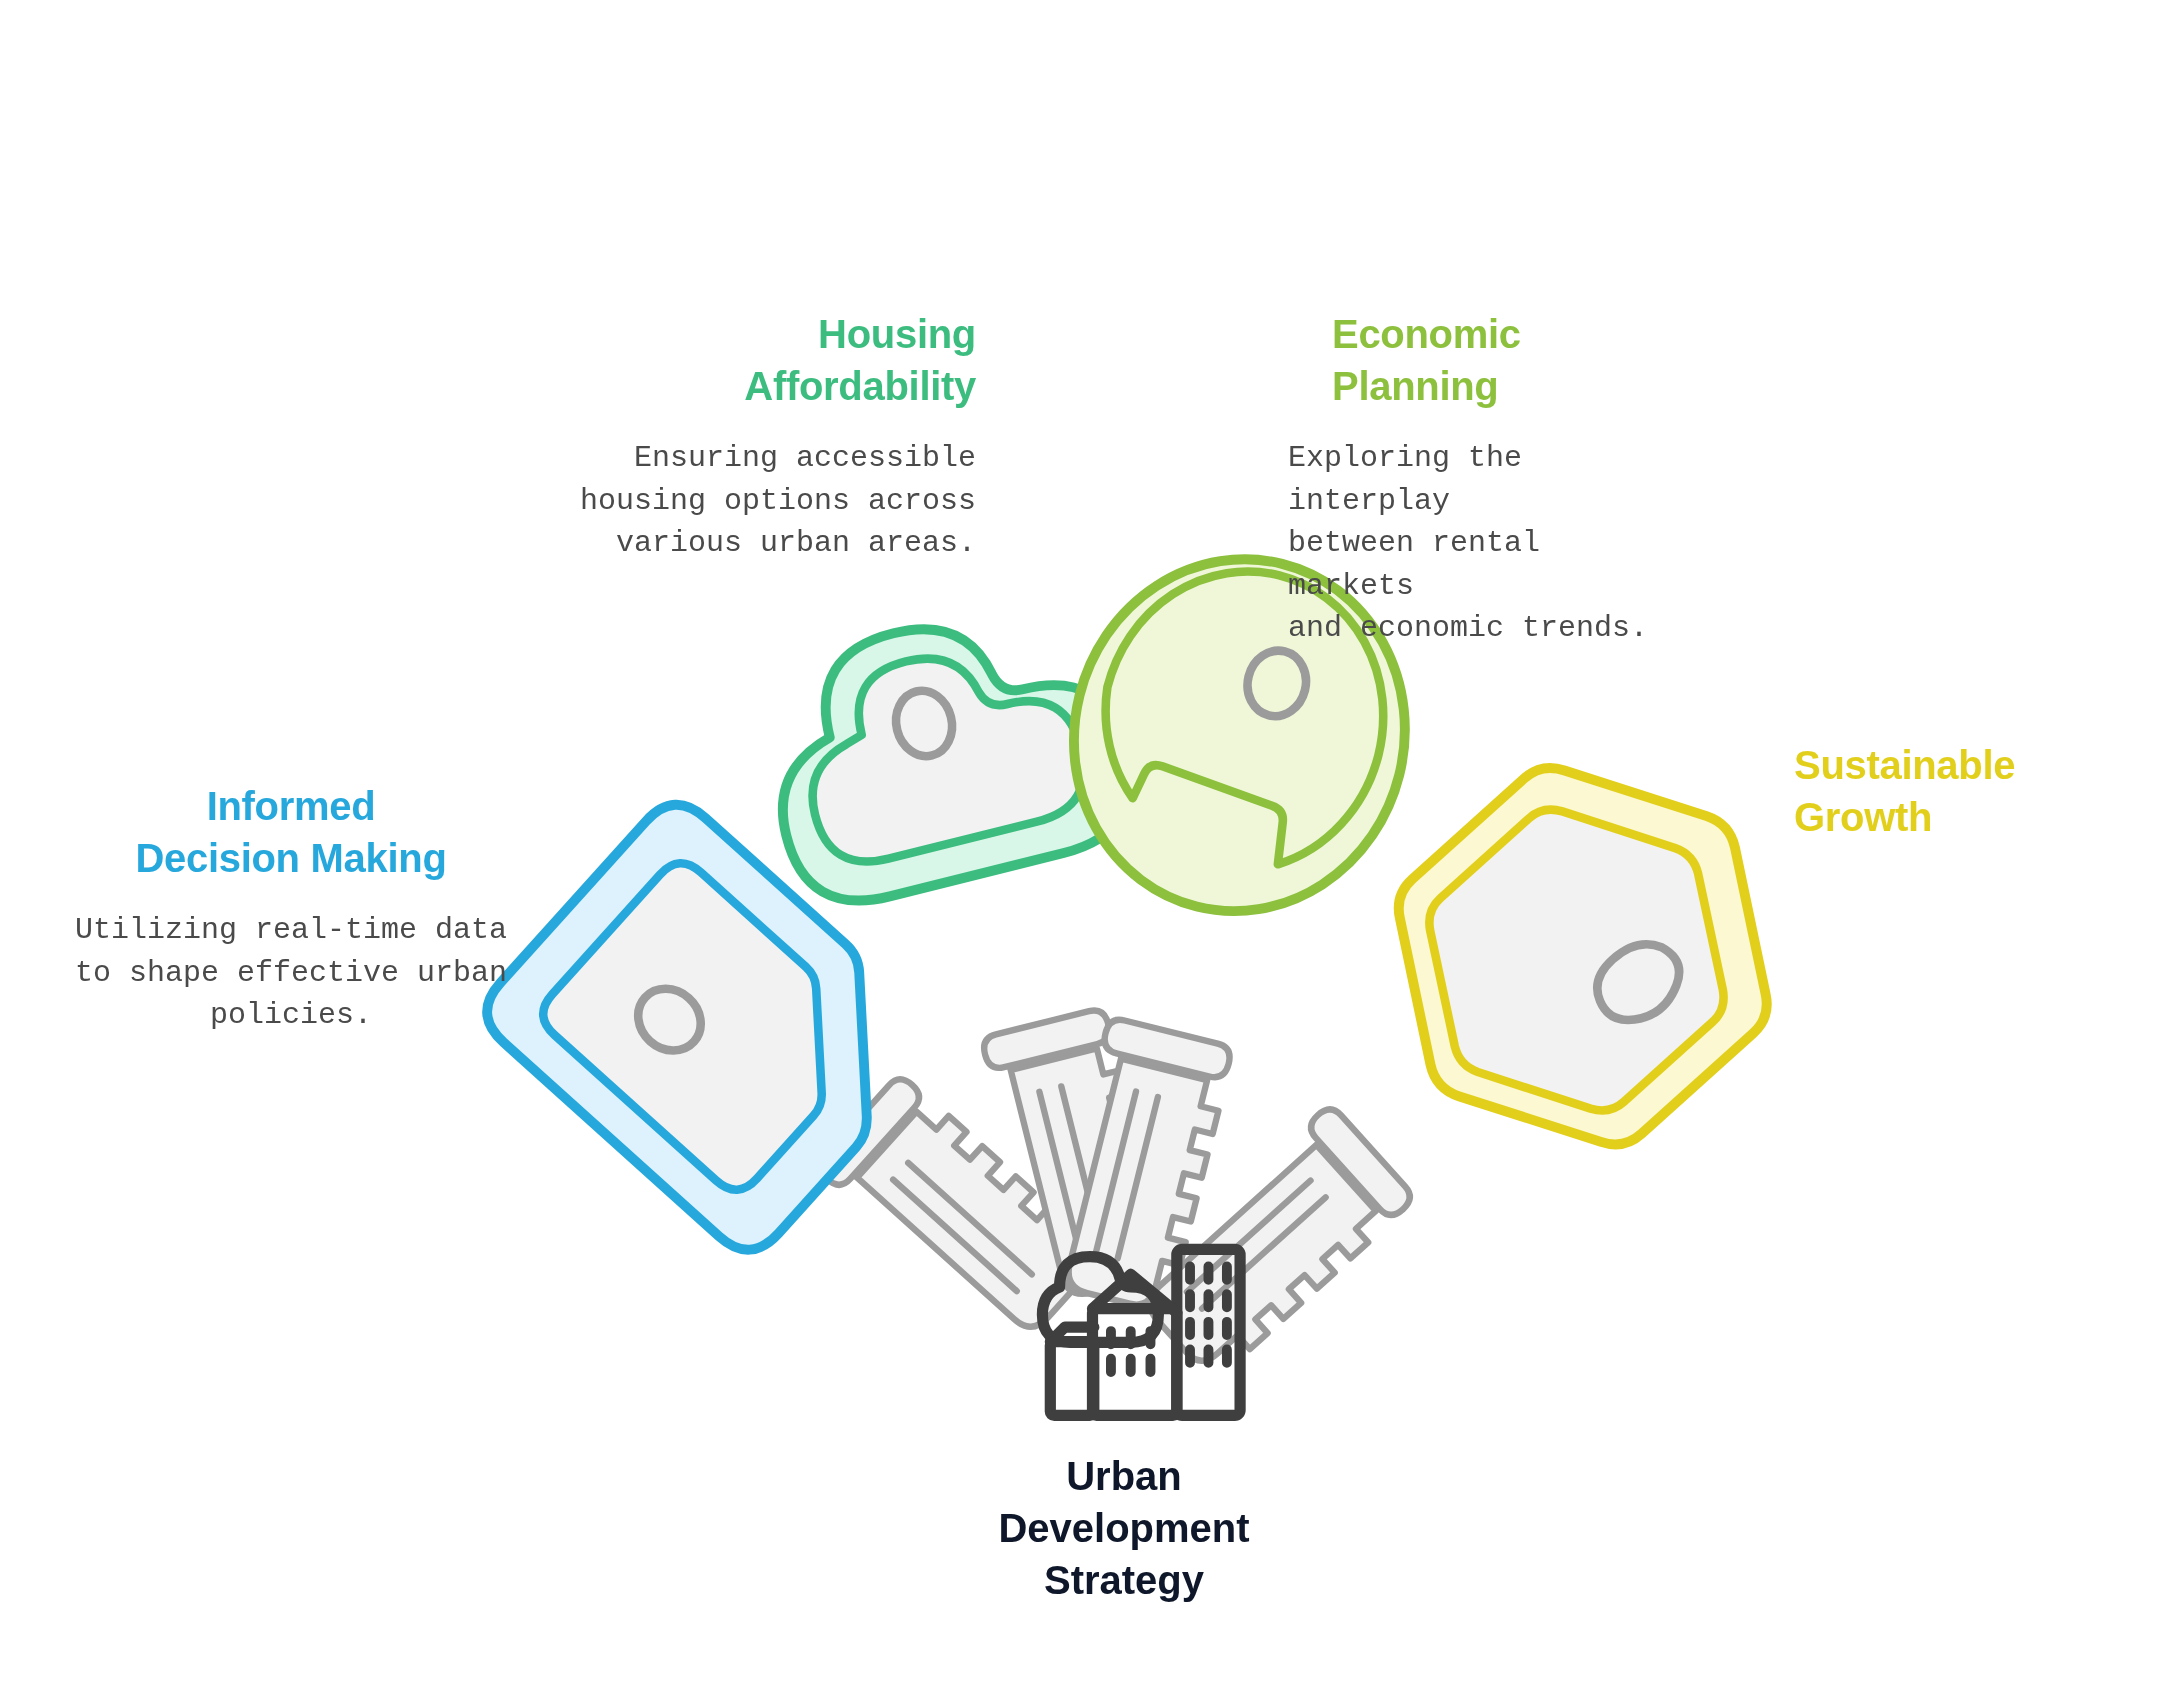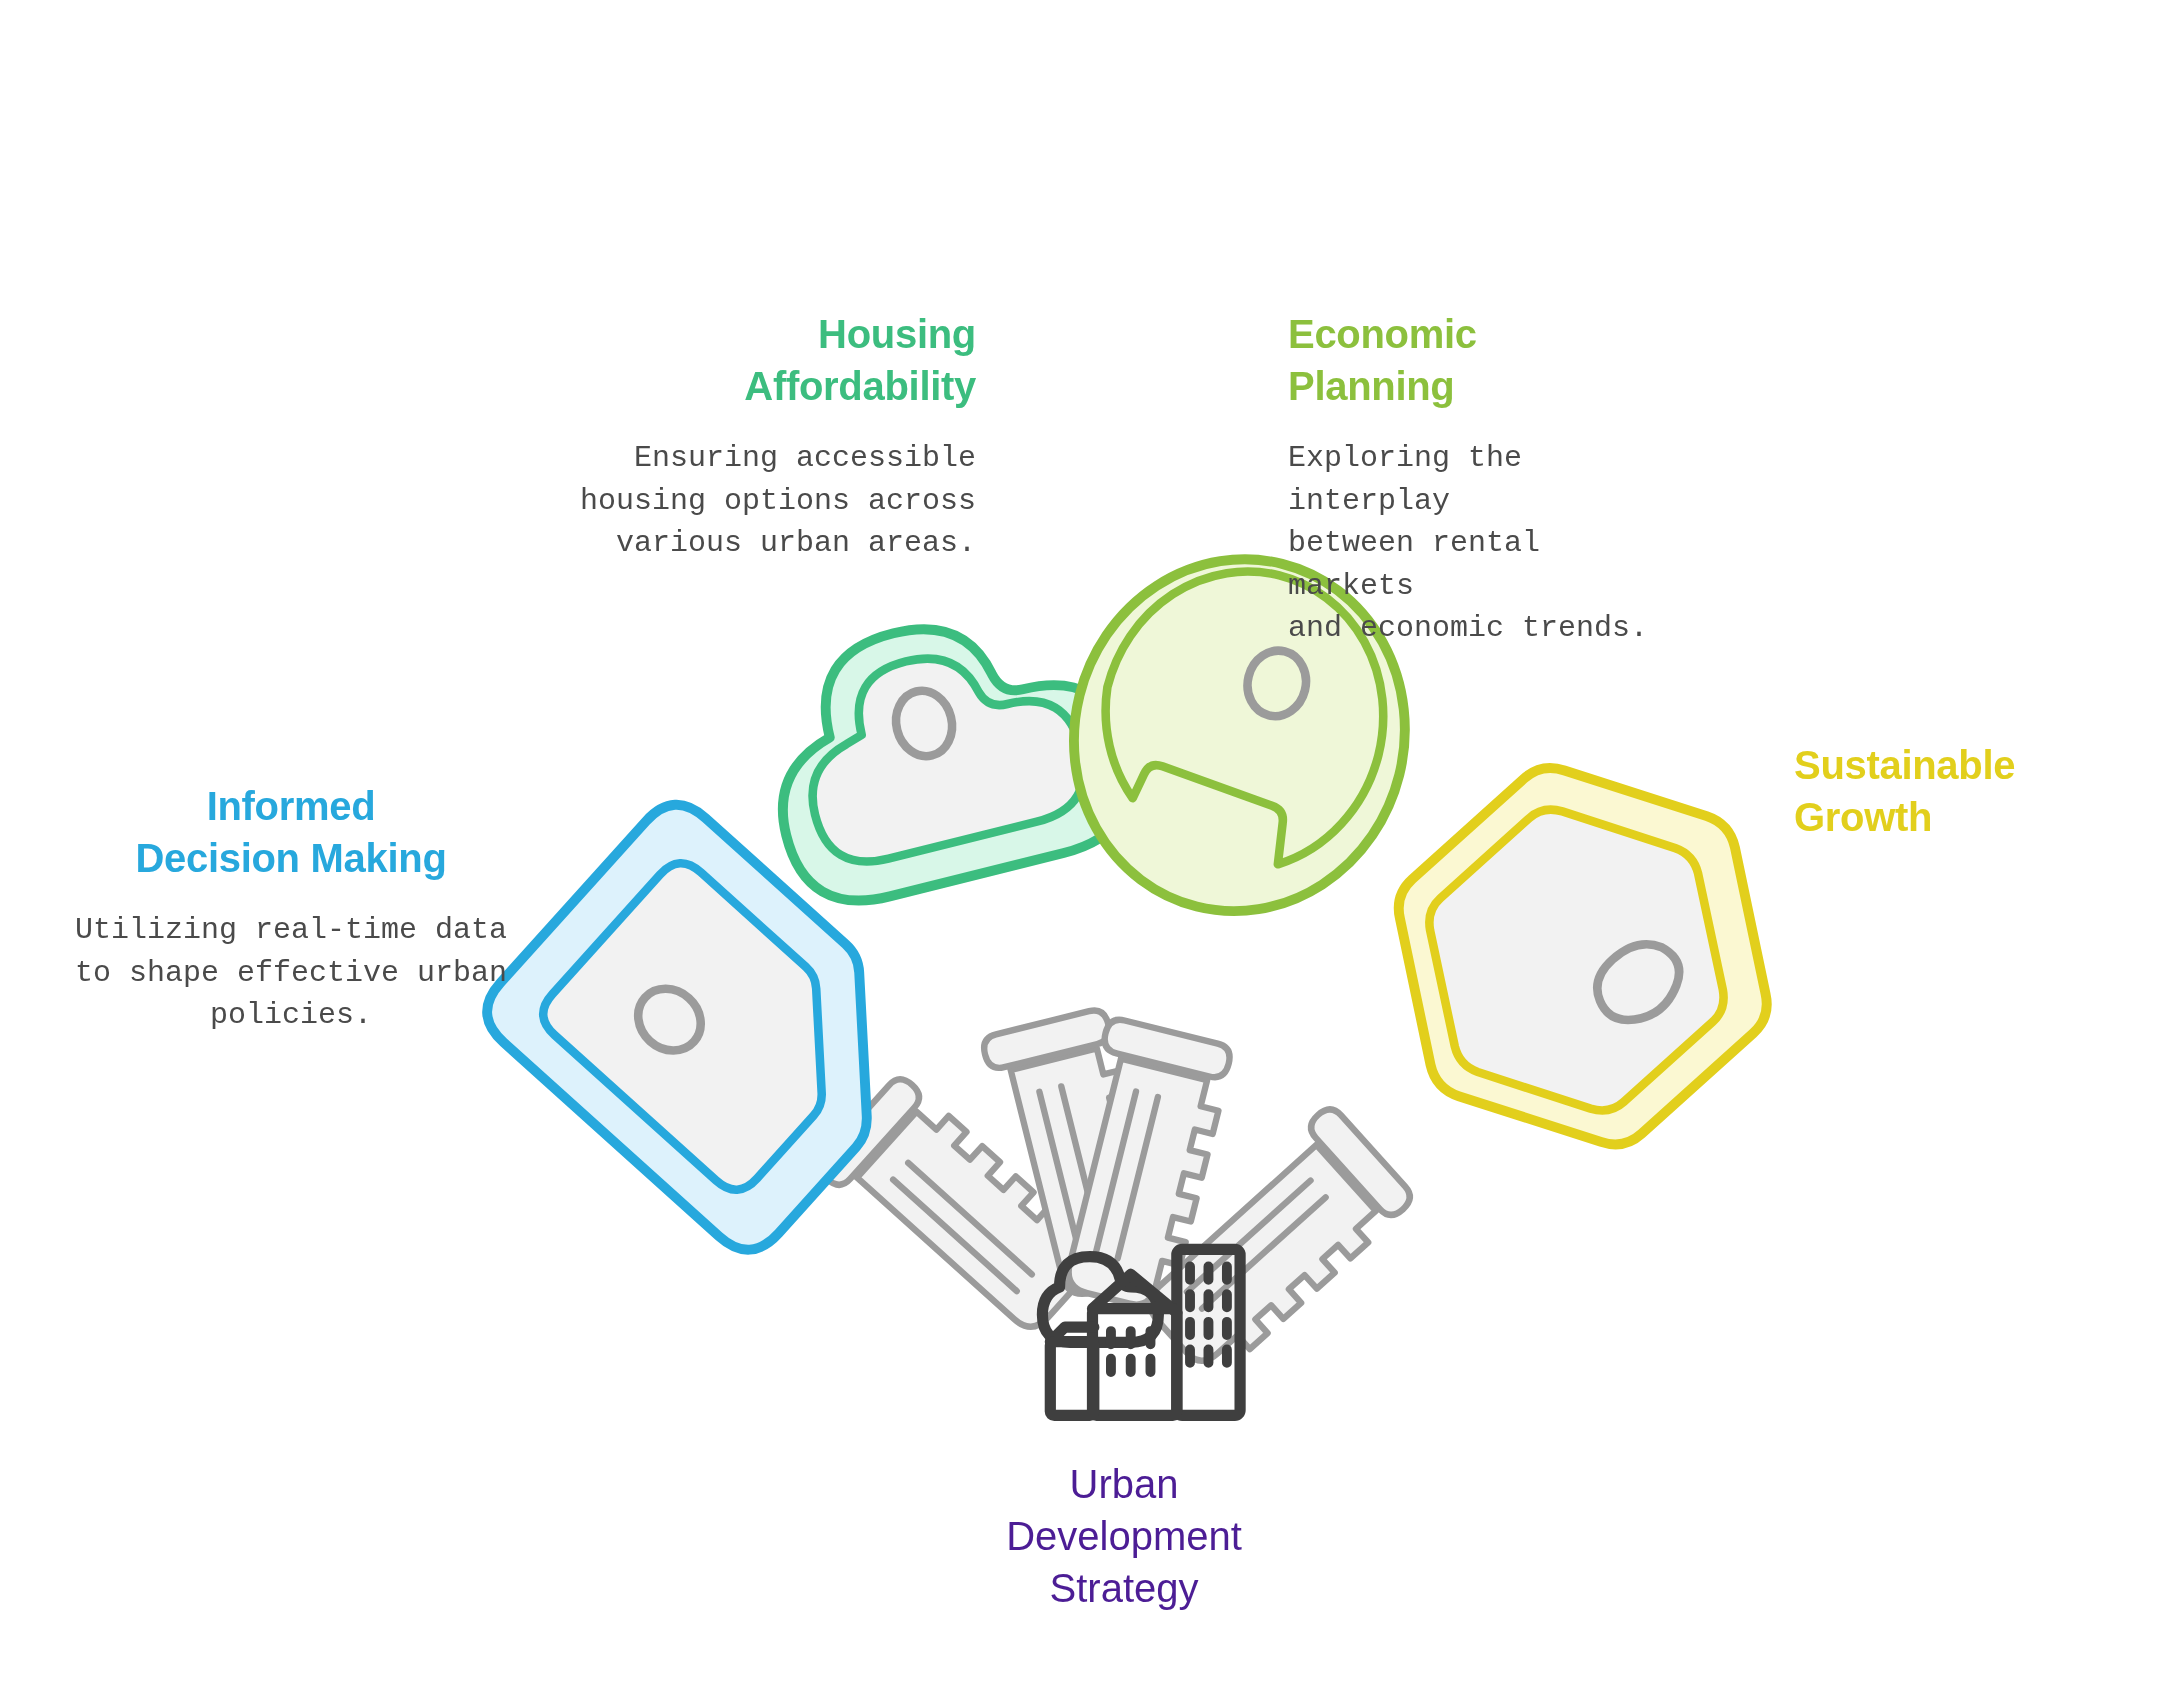--- a/index.html
+++ b/index.html
@@ -30,30 +30,30 @@
   
   #block-informed{left:71px;top:780px;width:440px;text-align:center;}
   #block-informed .heading{color:#27a8dd;}
 
   
   #block-housing{left:545px;top:308px;width:431px;text-align:right;}
   #block-housing .heading{color:#3cbd7f;}
 
   
   #block-economic{left:1288px;top:308px;width:395px;text-align:left;}
-  #block-economic .heading{color:#8cc03d;}
+  #block-economic .heading{color:#8cc03d;margin-left:44px;}
 
   
   #block-sustainable{left:1778px;top:739px;width:402px;text-align:left;}
   #block-sustainable .heading{color:#e2cf1c;margin-left:16px;}
 
   
   #block-center{left:959px;top:1450px;width:330px;text-align:center;}
   #block-center .hub-title{
-    font-size:40px;font-weight:normal;color:#4c1d95;line-height:1.30;margin:8px;
+    font-size:40px;font-weight:bold;color:#0f172a;line-height:1.30;margin:0;
   }
 
   svg{display:block;}
 </style>
 </head>
 <body>
 
 <svg id="canvas" viewBox="0 0 3313 2557" width="2183" height="1685" xmlns="http://www.w3.org/2000/svg">
 
   <defs>

